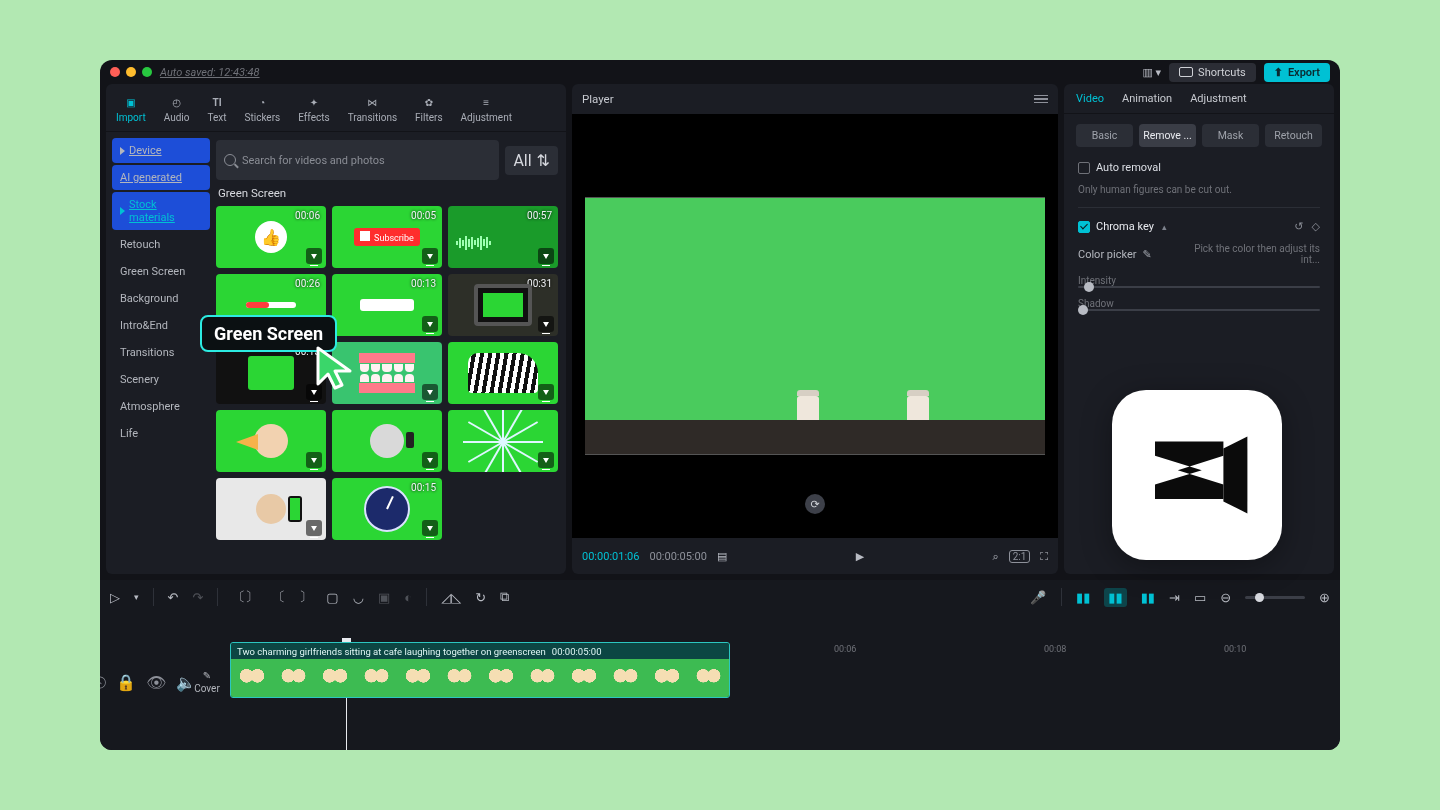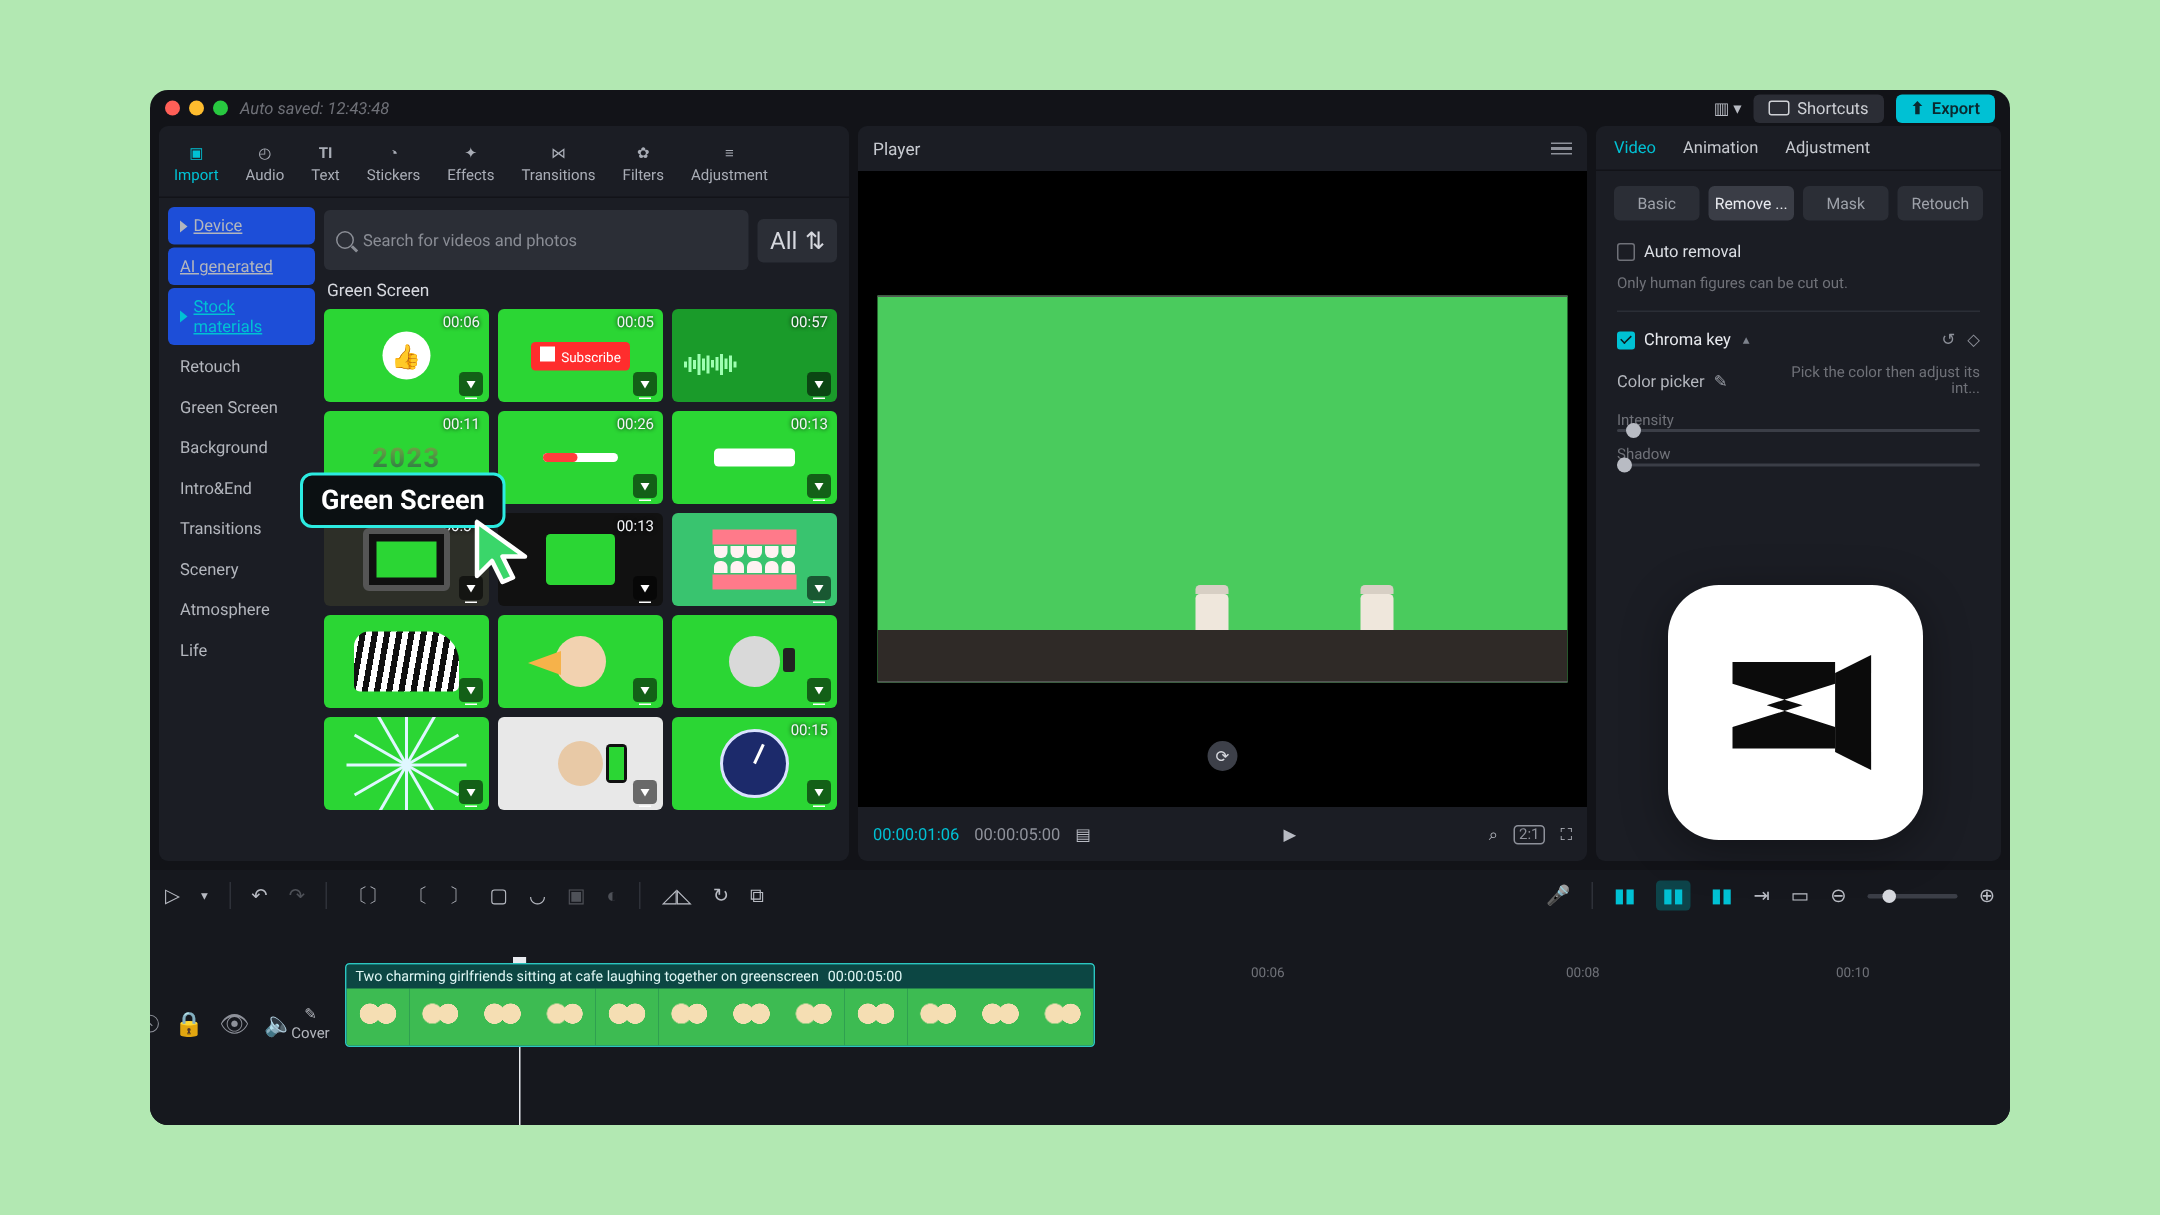--- a/index.html
+++ b/index.html
@@ -6,21 +6,21 @@
   body { background: #b2e8b2; width: 1440px; height: 810px; display: flex; align-items: center; justify-content: center; }
   .app-window { width: 1240px; height: 690px; background: #121318; border-radius: 12px; overflow: hidden; position: relative; display: flex; flex-direction: column; }
 
   
   .title-bar { height: 24px; display: flex; align-items: center; padding: 0 10px; font-size: 11px; color: #6f7178; position: relative; }
   .traffic-lights { display: flex; gap: 6px; }
   .traffic-light { width: 10px; height: 10px; border-radius: 50%; }
   .tl-red { background: #ff5f57; }
   .tl-yellow { background: #febc2e; }
   .tl-green { background: #28c840; }
-  .autosave { margin-left: 8px; font-style: italic; }
+  .autosave { margin-left: 8px; font-style: italic; text-decoration: underline; }
   .title-right { position: absolute; right: 10px; display: flex; gap: 8px; align-items: center; }
   .title-btn { background: #2b2d35; color: #cfd1d6; padding: 3px 10px; border-radius: 4px; font-size: 11px; display: flex; align-items: center; gap: 5px; cursor: pointer; }
   .export-btn { background: #00c1d4; color: #0a2a30; font-weight: 600; }
   .kbd-icon { width: 14px; height: 10px; border: 1px solid #cfd1d6; border-radius: 2px; }
 
   
   .main-row { display: flex; flex: 1; min-height: 0; gap: 6px; padding: 0 6px 6px 6px; }
 
   
   .media-panel { width: 460px; background: #1b1d24; border-radius: 6px; display: flex; flex-direction: column; overflow: hidden; }
@@ -279,29 +279,20 @@
                 </div>
               </div>
             <div class="thumb" style="background:#1a9b2a;">
                 <span class="dur">00:57</span>
                 <div class="wave-line"><span style="height:4px"></span><span style="height:10px"></span><span style="height:6px"></span><span style="height:14px"></span><span style="height:8px"></span><span style="height:12px"></span><span style="height:5px"></span><span style="height:9px"></span><span style="height:14px"></span><span style="height:7px"></span><span style="height:11px"></span><span style="height:4px"></span></div>
                 <div class="dl">
                   <span class="dl-arrow"></span>
                 </div>
               </div>
 
-            <div class="thumb">
-                <span class="dur">00:11</span>
-                <div class="center">
-                  <span class="text2023">2023</span>
-                </div>
-                <div class="dl">
-                  <span class="dl-arrow"></span>
-                </div>
-              </div>
             <div class="thumb">
                 <span class="dur">00:26</span>
                 <div class="center">
                   <div style="width:50px;height:6px;background:#fff;border-radius:3px;position:relative;">
                     <div style="position:absolute;left:0;top:0;bottom:0;width:45%;background:#ff3d3d;border-radius:3px;"></div>
                   </div>
                 </div>
                 <div class="dl">
                   <span class="dl-arrow"></span>
                 </div>

